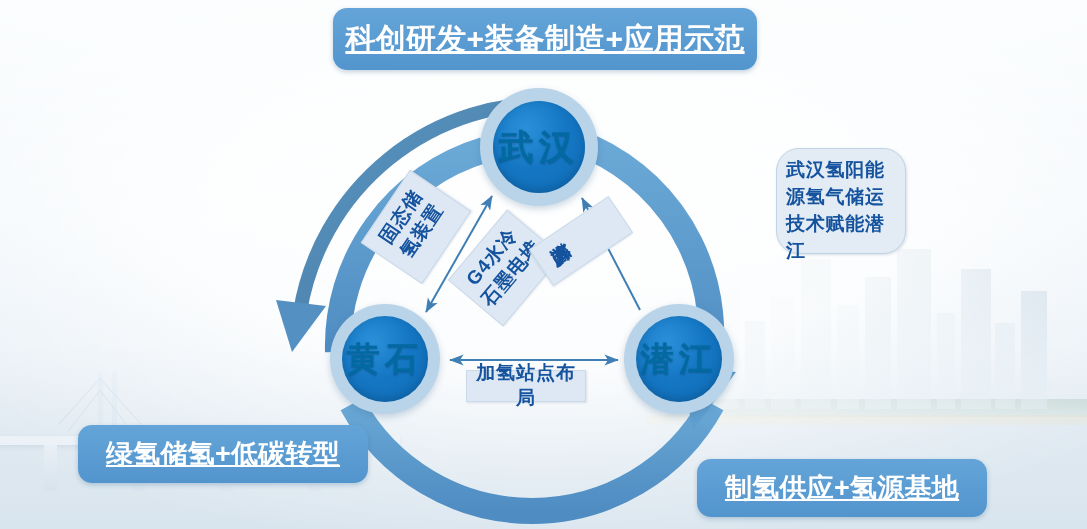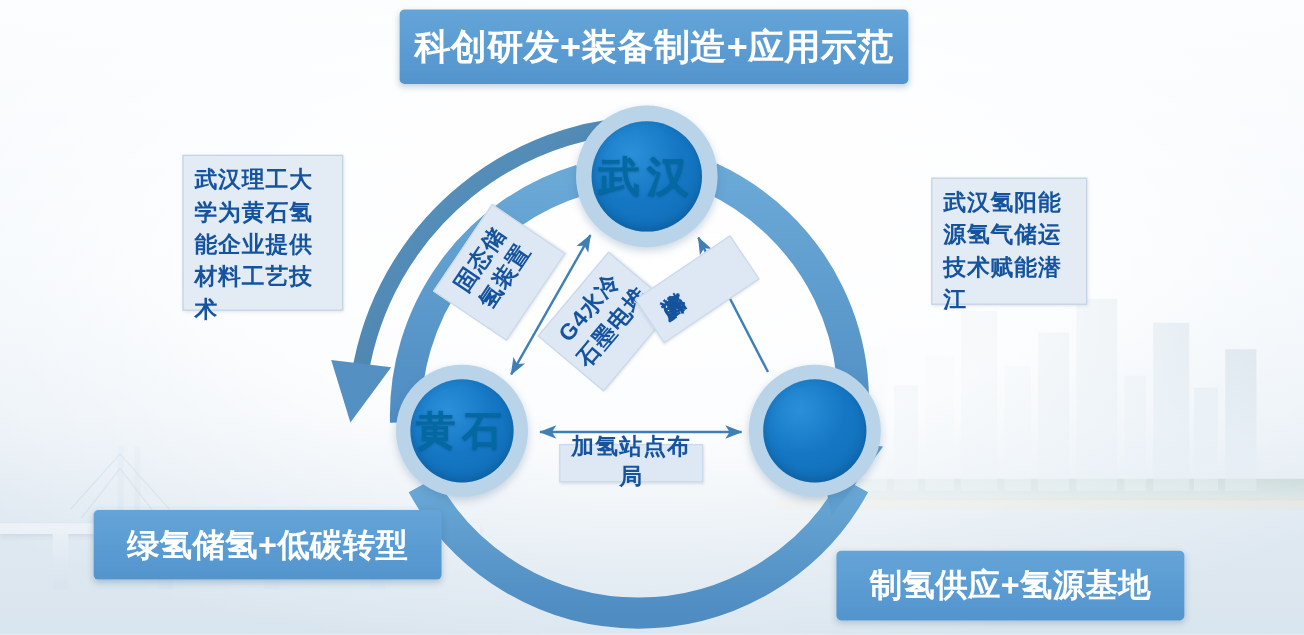--- a/index.html
+++ b/index.html
@@ -91,42 +91,42 @@
   #node-huangshi .core{left:12px;top:12px;right:12px;bottom:12px;}
   #node-huangshi .label{font-size:33px;font-family:Liberation Mono, monospace;}
   #node-qianjiang{left:624px;top:304px;width:110px;height:110px;}
   #node-qianjiang .core{left:12px;top:12px;right:12px;bottom:12px;}
   #node-qianjiang .label{font-size:33px;}
 
   
   .banner{
     position:absolute;
     background:linear-gradient(180deg,#64a4d8 0%,#5a9cd2 55%,#5294cc 100%);
-    border-radius:4px;
+    border-radius:14px;
     color:#fff;font-weight:bold;
     display:flex;align-items:center;justify-content:center;
     box-shadow:0 2px 5px rgba(60,105,150,.3);
-    letter-spacing:.01em;white-space:nowrap;
+    letter-spacing:.01em;white-space:nowrap;text-decoration:underline;
   }
   #banner-top{left:333px;top:8px;width:424px;height:62px;font-size:30px;}
   #banner-bl{left:78px;top:425px;width:290px;height:58px;font-size:27px;}
   #banner-br{left:697px;top:425px;width:290px;height:58px;font-size:27px;margin-top:34px;}
 
   
   .callout{
     position:absolute;
     background:#e3ecf5;
     border:1px solid #c2d3e4;
     color:#15539e;font-weight:bold;
     box-shadow:1px 1px 3px rgba(120,145,170,.28);
     box-sizing:border-box;
     line-height:1.42;letter-spacing:.04em;
   }
   #callout-left{left:152px;top:129px;width:134px;height:130px;padding:8px 9px;font-size:19px;}
-  #callout-right{left:776px;top:148px;width:130px;height:106px;padding:8px 9px;font-size:19px;}
+  #callout-right{left:776px;top:148px;width:130px;height:106px;padding:8px 9px;font-size:19px;border-radius:23px;}
 
   
   .conn-label{
     position:absolute;
     background:#dde8f4;
     border:1px solid #cbd9e8;
     color:#15539e;font-weight:bold;
     box-sizing:border-box;
     line-height:1.3;letter-spacing:.05em;
     box-shadow:1px 1px 2px rgba(130,155,180,.25);
@@ -249,27 +249,27 @@
 
   <div class="node" id="node-huangshi">
     <div class="halo"></div>
     <div class="core"></div>
     <div class="label">黄石</div>
   </div>
 
   <div class="node" id="node-qianjiang">
     <div class="halo"></div>
     <div class="core"></div>
+    <div class="label">潜江</div>
   </div>
 
   <div class="banner" id="banner-top">科创研发+装备制造+应用示范</div>
   <div class="banner" id="banner-bl">绿氢储氢+低碳转型</div>
   <div class="banner" id="banner-br">制氢供应+氢源基地</div>
 
-  <div class="callout" id="callout-left">武汉理工大学为黄石氢能企业提供材料工艺技术</div>
   <div class="callout" id="callout-right">武汉氢阳能源氢气储运技术赋能潜江</div>
 
   <div class="conn-label" id="label-solid">固态储氢装置</div>
   <div class="conn-label" id="label-stack">G4水冷石墨电堆</div>
   <div class="conn-label" id="label-transport">运输氢气</div>
   <div class="conn-label" id="label-station">加氢站点布局</div>
 
 </div>
 
 </body></html>

